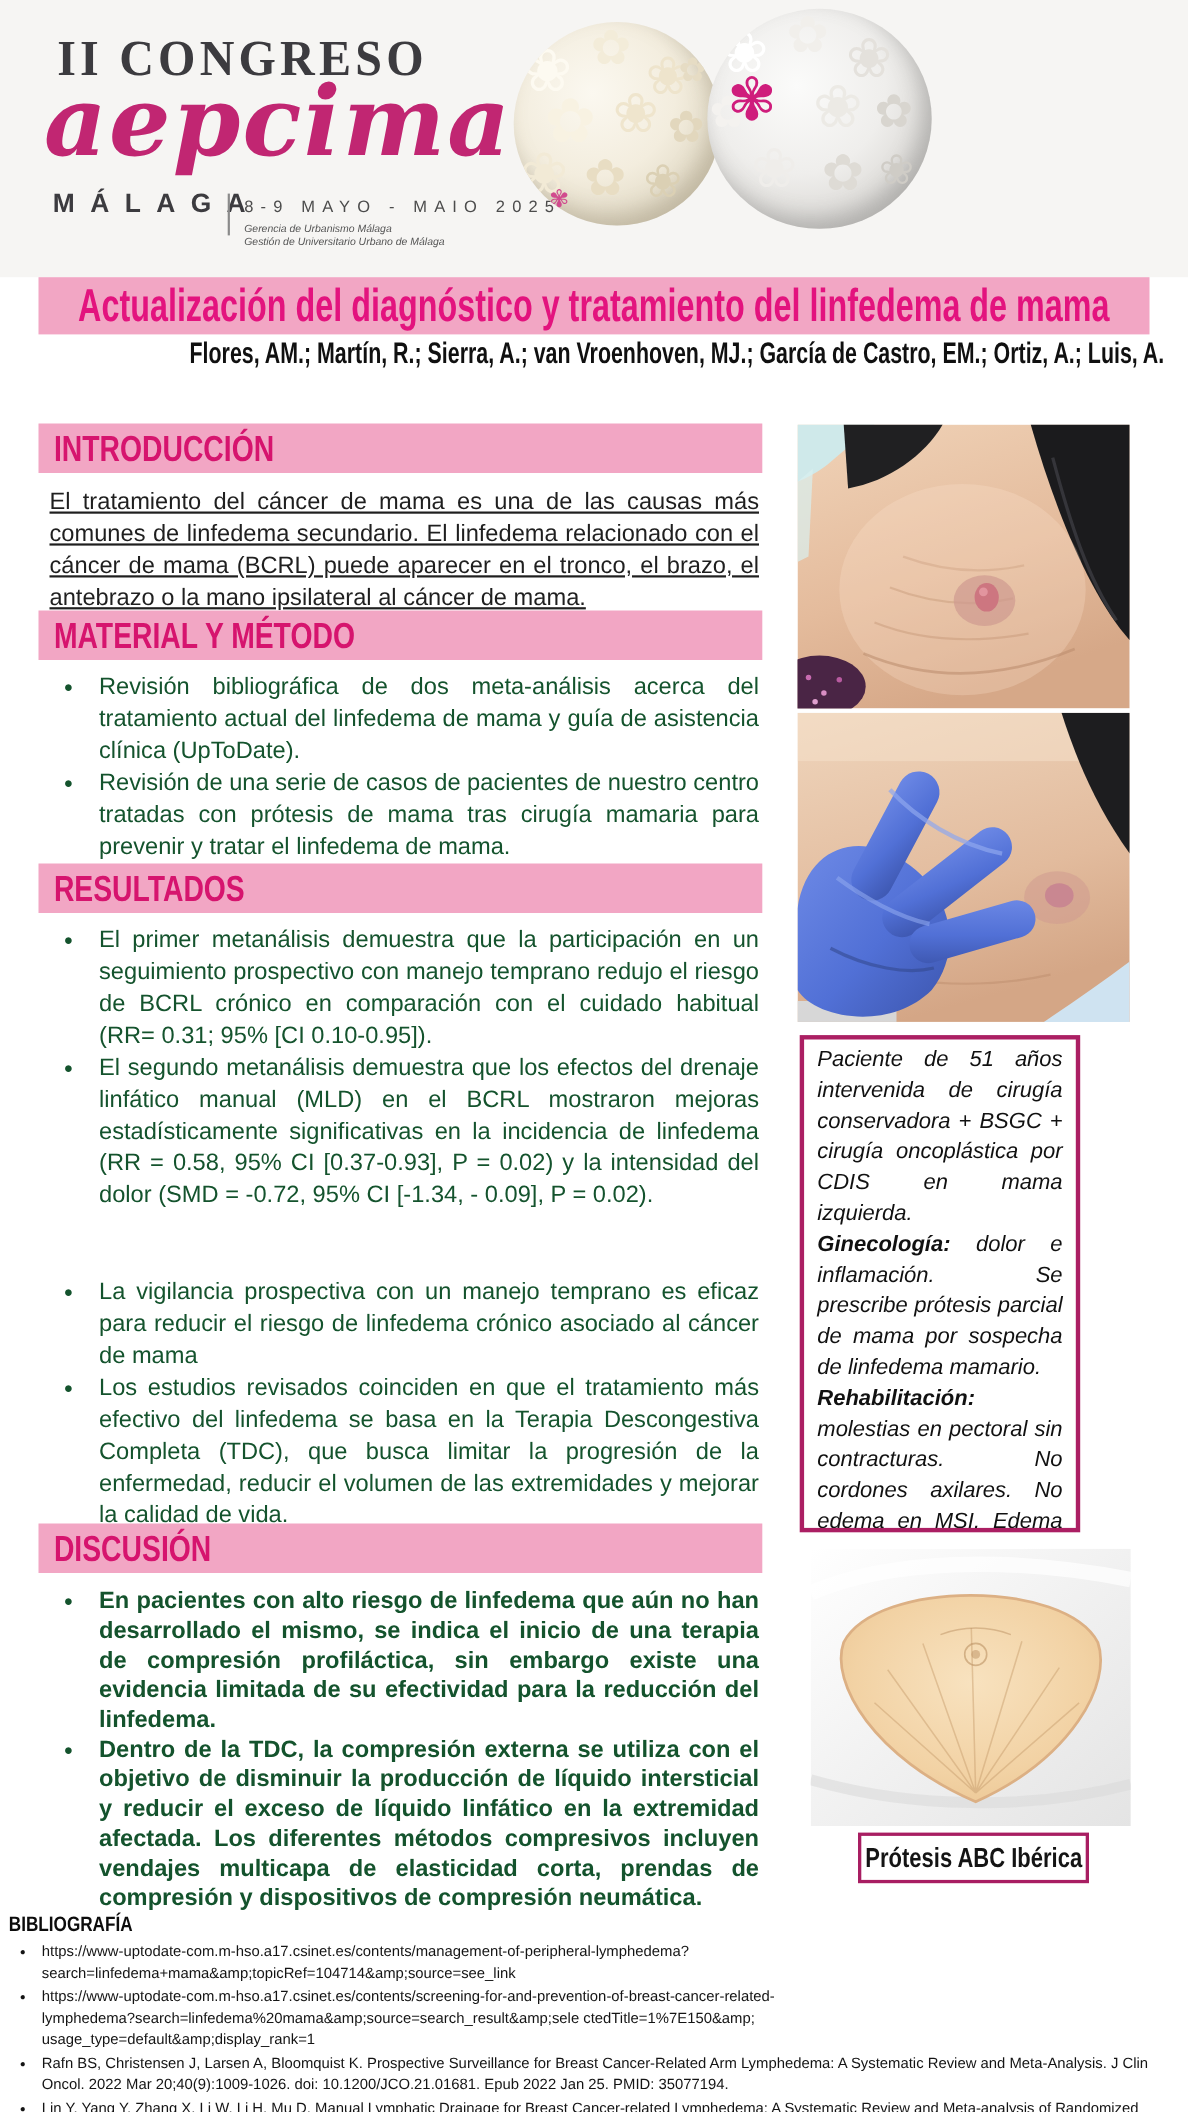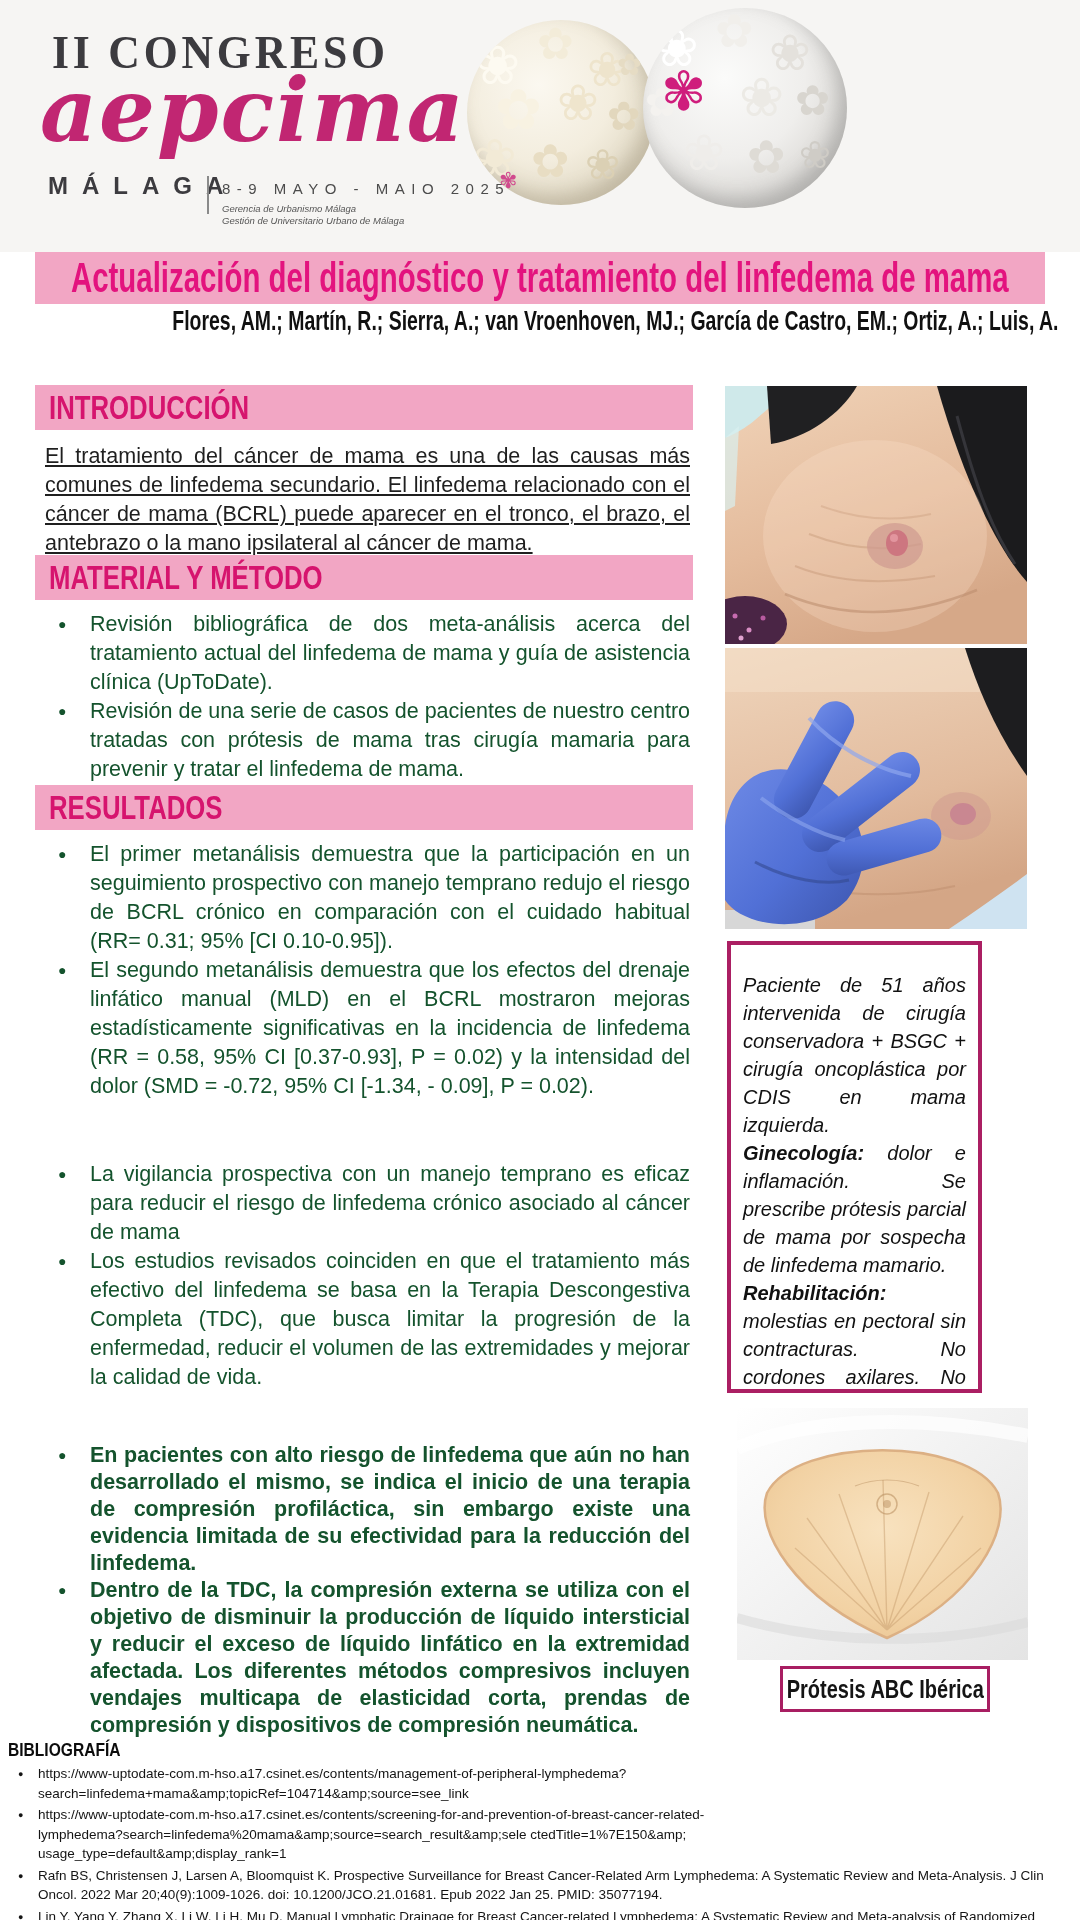--- a/index.html
+++ b/index.html
@@ -50,21 +50,21 @@
   .body-text{position:absolute;left:45px;width:645px;font-size:21.5px;line-height:29px;text-align:justify;color:#1f1f1f;}
   ul.bullets{position:absolute;left:45px;width:645px;margin:0;padding:0;list-style:none;
              font-size:21.5px;line-height:29px;text-align:justify;color:#14532d;}
   ul.bullets li{position:relative;padding-left:45px;}
   ul.bullets li::before{content:"●";position:absolute;left:13px;top:0;font-size:14px;}
   ul.bullets.tight{line-height:27px;}
 
   
   .photo{position:absolute;display:block;}
   .case-box{position:absolute;left:727px;top:941px;width:255px;height:452px;box-sizing:border-box;
-            border:4px solid #ab1f63;background:#fff;padding:26px 12px;
+            border:4px solid #ab1f63;background:#fff;padding:4px 12px;
             font-style:italic;font-size:20px;line-height:28px;text-align:justify;color:#111;overflow:hidden;}
   .case-box p{margin:0;}
   .case-box b{font-weight:bold;}
   .caption-box{position:absolute;left:780px;top:1666px;width:204px;height:40px;border:3px solid #a81e62;
                display:flex;align-items:center;justify-content:center;background:#fff;}
   .caption-text{font-size:25px;font-weight:bold;color:#141414;transform:scaleX(0.8);white-space:nowrap;}
 
   
   .biblio{position:absolute;left:8px;top:1739px;width:1066px;}
   .biblio-h{font-size:19px;font-weight:bold;color:#0c0c0c;transform:scaleX(0.82);transform-origin:0 50%;white-space:nowrap;}
@@ -149,20 +149,23 @@
   <ul class="bullets" style="top:840px;">
     <li>El primer metanálisis demuestra que la participación en un seguimiento prospectivo con manejo temprano redujo el riesgo de BCRL crónico en comparación con el cuidado habitual (RR= 0.31; 95% [CI 0.10-0.95]).</li>
     <li>El segundo metanálisis demuestra que los efectos del drenaje linfático manual (MLD) en el BCRL mostraron mejoras estadísticamente significativas en la incidencia de linfedema (RR = 0.58, 95% CI [0.37-0.93], P = 0.02) y la intensidad del dolor (SMD = -0.72, 95% CI [-1.34, - 0.09], P = 0.02).</li>
   </ul>
 
   <ul class="bullets" style="top:1160px;">
     <li>La vigilancia prospectiva con un manejo temprano es eficaz para reducir el riesgo de linfedema crónico asociado al cáncer de mama</li>
     <li>Los estudios revisados coinciden en que el tratamiento más efectivo del linfedema se basa en la Terapia Descongestiva Completa (TDC), que busca limitar la progresión de la enfermedad, reducir el volumen de las extremidades y mejorar la calidad de vida.</li>
   </ul>
 
+  <div class="sec-bar" style="top:1385px;">
+    <span class="sec-h">DISCUSIÓN</span>
+  </div>
   <ul class="bullets tight" style="top:1442px;font-weight:bold;">
     <li>En pacientes con alto riesgo de linfedema que aún no han desarrollado el mismo, se indica el inicio de una terapia de compresión profiláctica, sin embargo existe una evidencia limitada de su efectividad para la reducción del linfedema.</li>
     <li>Dentro de la TDC, la compresión externa se utiliza con el objetivo de disminuir la producción de líquido intersticial y reducir el exceso de líquido linfático en la extremidad afectada. Los diferentes métodos compresivos incluyen vendajes multicapa de elasticidad corta, prendas de compresión y dispositivos de compresión neumática.</li>
   </ul>
 
   <svg class="photo" style="left:725px;top:386px;" width="302" height="258" viewBox="0 0 302 258">
     <defs>
       <linearGradient id="sk1" x1="0" y1="0" x2="0.4" y2="1">
         <stop offset="0" stop-color="#f0d3b8"></stop>
           <stop offset="0.6" stop-color="#e4bb9c"></stop>

